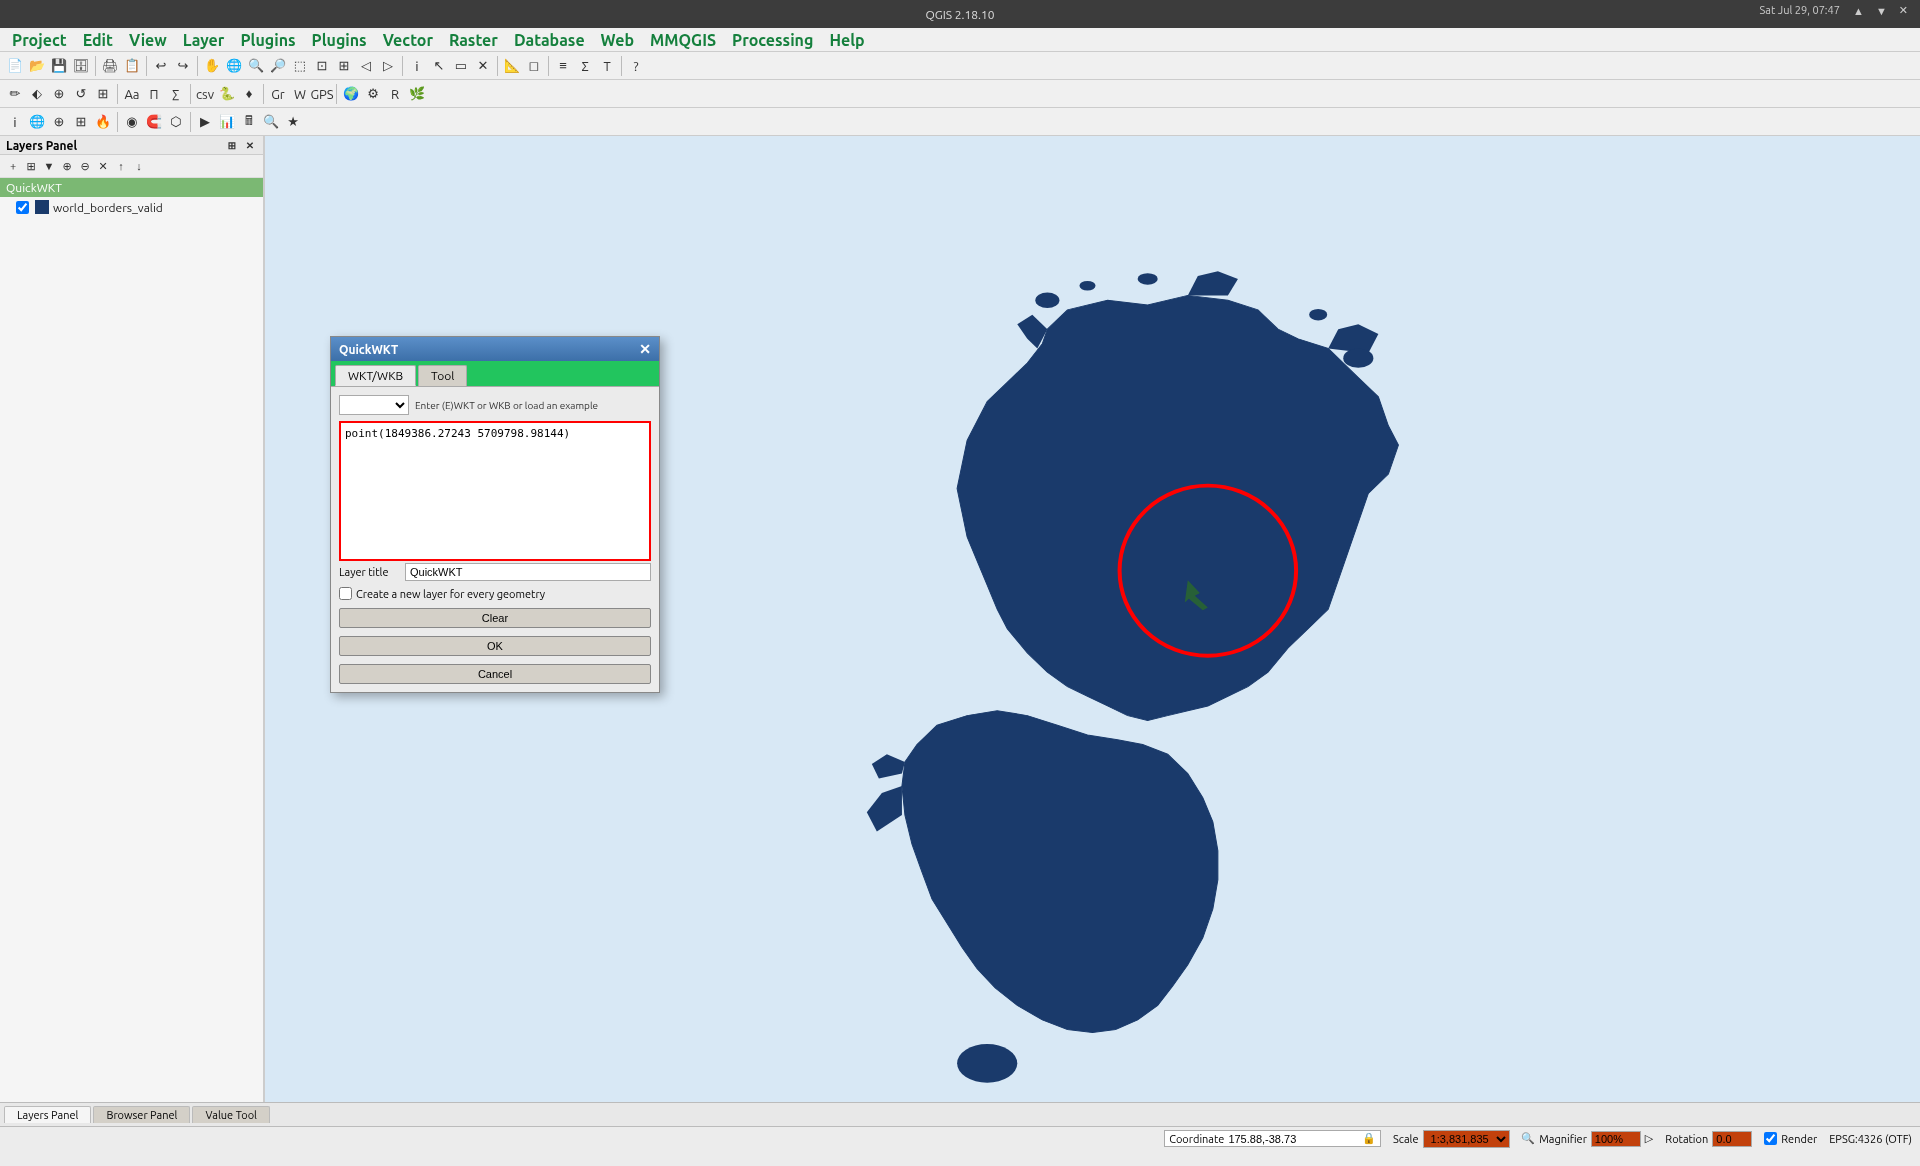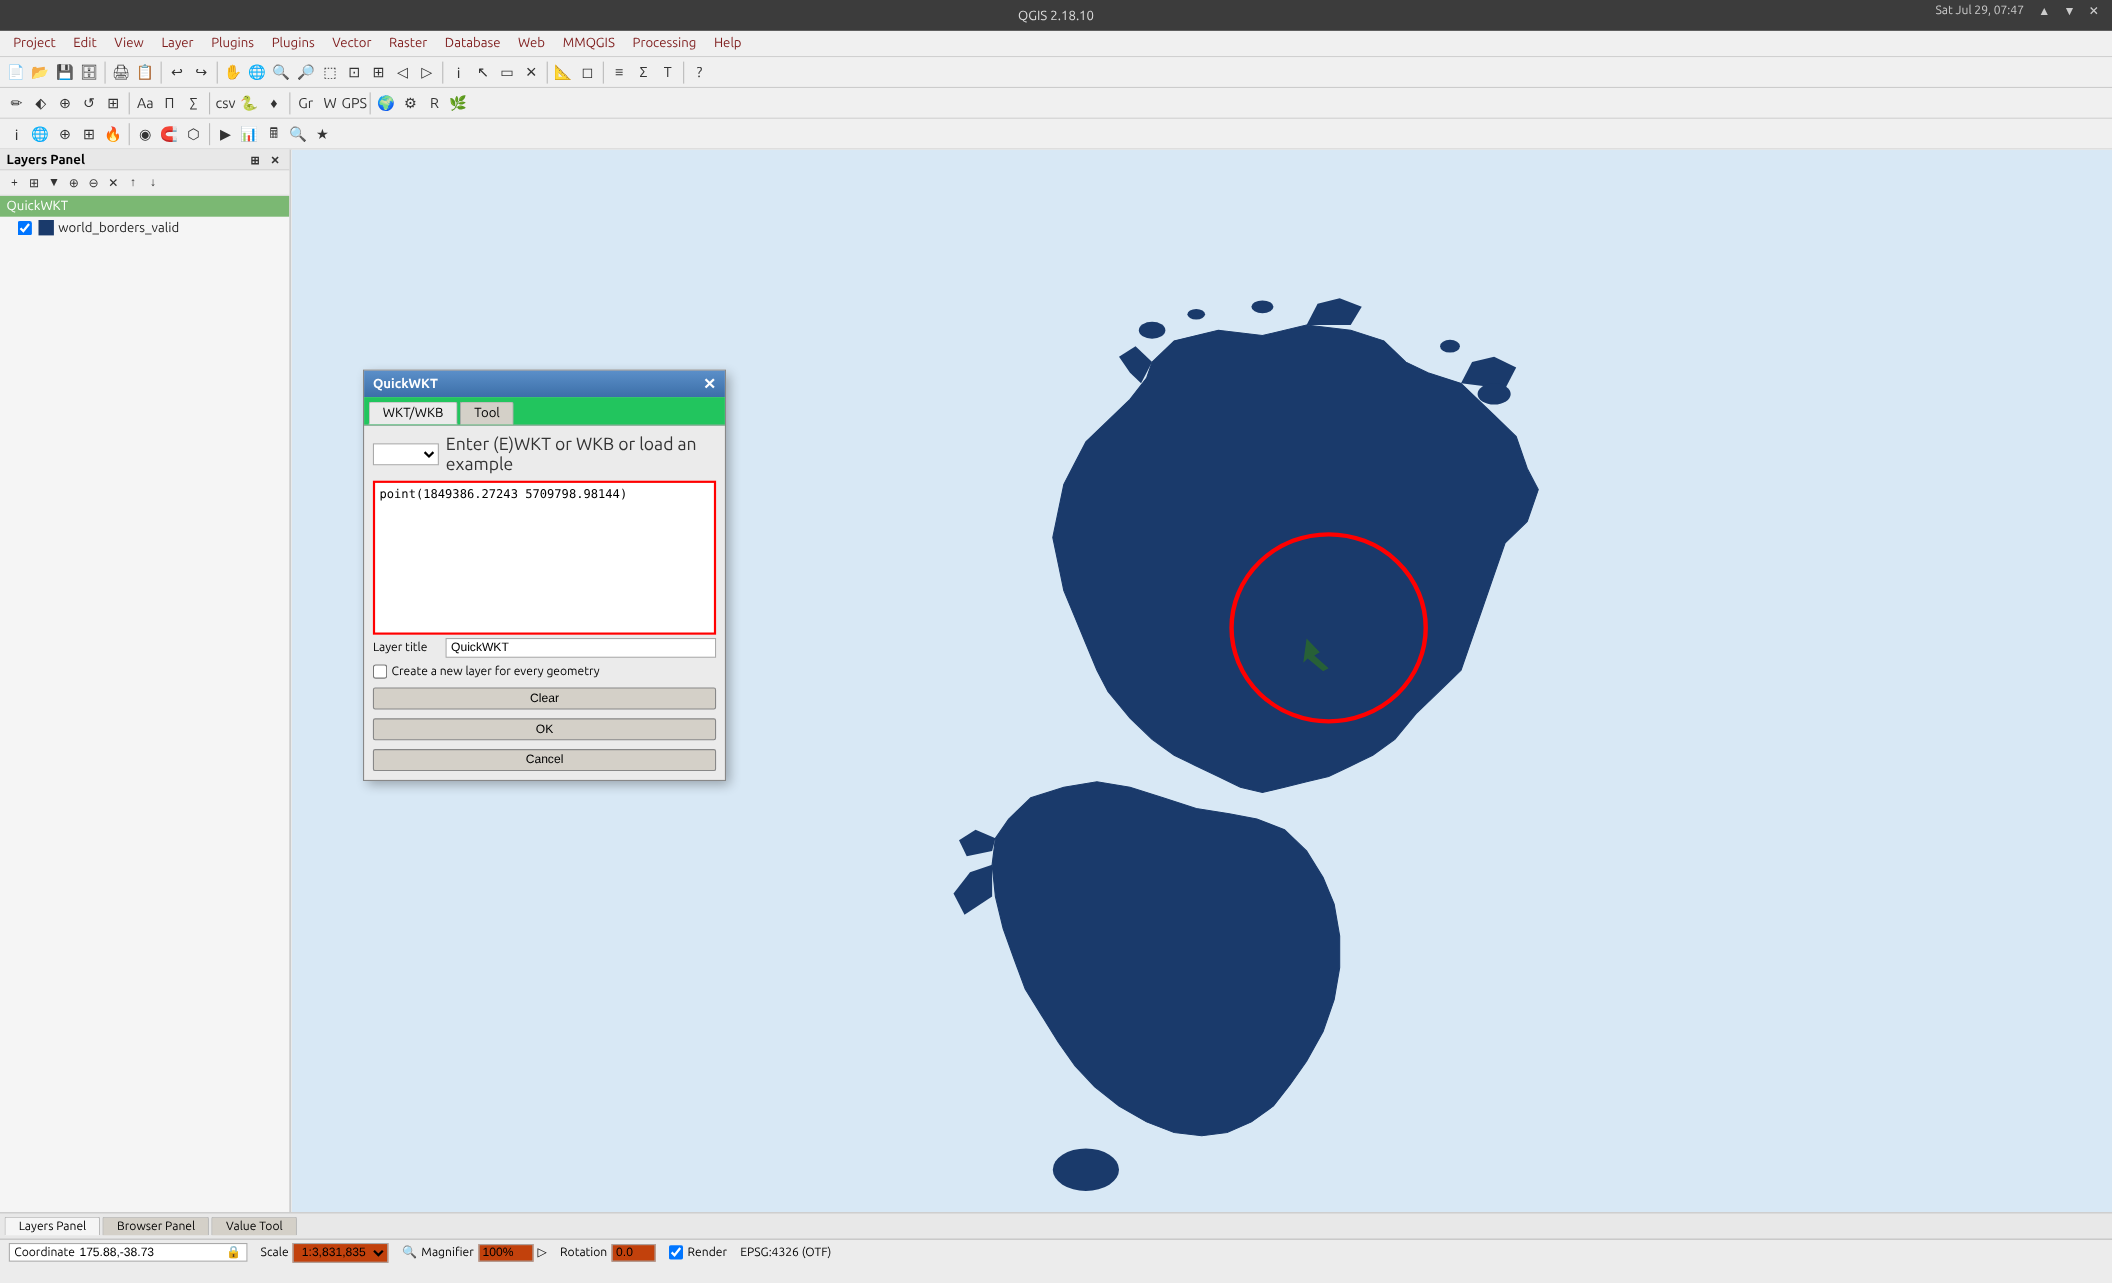--- a/index.html
+++ b/index.html
@@ -22,21 +22,21 @@
       position: absolute; right: 80px; top: 4px;
       display: flex; gap: 8px; align-items: center; color: #ccc; font-size: 11px;
     }
 
     
     #menubar {
       width: 100%; height: 24px; background: #f0f0f0; border-bottom: 1px solid #ccc;
       display: flex; align-items: center; padding: 0 4px;
     }
     #menubar span {
-      padding: 2px 8px; font-size: 12px; cursor: pointer; color: #7f1d1d;
+      padding: 2px 8px; font-size: 16px; cursor: pointer; color: #15803d; font-weight: bold;
     }
 
     
     .toolbar {
       width: 100%; background: #f0f0f0; border-bottom: 1px solid #ccc;
       display: flex; align-items: center; padding: 2px 4px; flex-wrap: wrap;
       min-height: 28px;
     }
     .toolbar-btn {
       width: 22px; height: 22px; display: inline-flex; align-items: center; justify-content: center;
@@ -114,21 +114,21 @@
     }
     .dialog-tab.active { background: #ebebeb; border-bottom: 1px solid #ebebeb; }
     #dialog-content { padding: 8px; }
     .dialog-row {
       display: flex; align-items: center; margin-bottom: 6px; gap: 6px;
     }
     .dialog-row select {
       border: 1px solid #aaa; background: white; padding: 2px 4px;
       font-size: 11px; width: 70px;
     }
-    .dialog-row label { font-size: 16px; color: #333; }
+    .dialog-row label { font-size: 10px; color: #333; }
     #wkt-input-area {
       width: 100%; height: 140px; border: 2px solid red;
       font-family: monospace; font-size: 11px; padding: 4px;
       resize: none; background: white;
     }
     .layer-title-row {
       display: flex; align-items: center; gap: 6px; margin-bottom: 6px;
     }
     .layer-title-row label { font-size: 11px; min-width: 60px; }
     .layer-title-row input {
@@ -145,20 +145,21 @@
     .dialog-btn {
       padding: 3px 18px; border: 1px solid #888; background: #d4d0c8;
       cursor: pointer; font-size: 11px; border-radius: 2px;
     }
 
     
     #statusbar {
       width: 100%; height: 24px; background: #ececec; border-top: 1px solid #bbb;
       display: flex; align-items: center; padding: 0 8px; font-size: 11px;
       gap: 4px;
+      justify-content: flex-end;
     }
     .status-coord-box {
       display: flex; align-items: center; gap: 4px;
       border: 1px solid #aaa; padding: 1px 4px; background: white;
     }
     .status-coord-box input {
       border: none; outline: none; font-size: 11px; width: 130px;
     }
     .status-item { display: flex; align-items: center; gap: 4px; margin-left: 8px; }
     .status-item select, .status-item input[type=text] {

